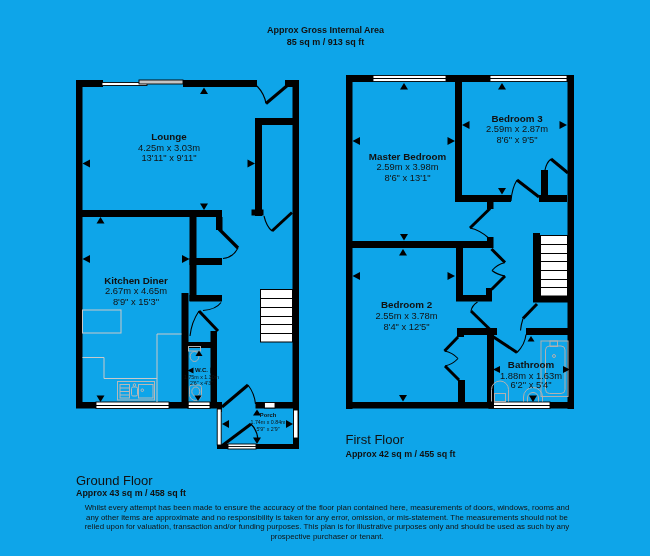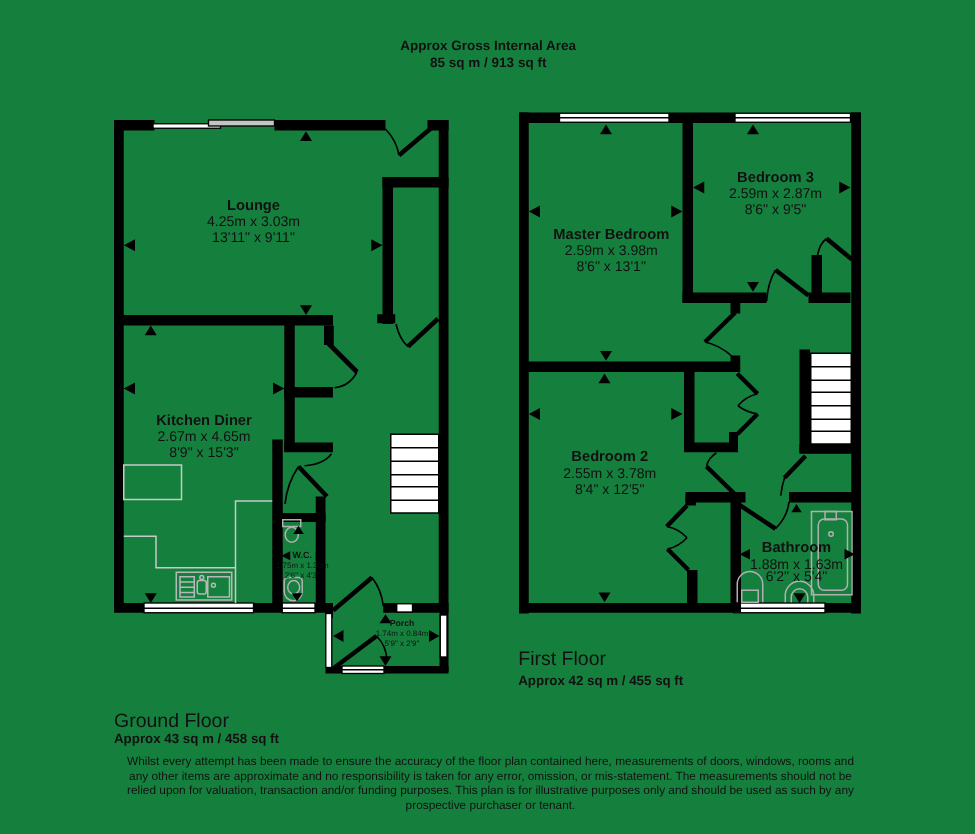--- a/index.html
+++ b/index.html
@@ -1,16 +1,16 @@
 <!DOCTYPE html>
 <html><head>
 <meta charset="utf-8">
 <style>
   html,body{margin:0;padding:0;background:#ffffff;}
-  #page{position:relative;width:650px;height:556px;background:#15803d;overflow:hidden;
+  #page{position:relative;width:650px;height:556px;background:#0ea5e9;overflow:hidden;
         font-family:"Liberation Sans", sans-serif;}
   svg{position:absolute;left:0;top:0;filter:opacity(0.999);}
   text{font-family:"Liberation Sans", sans-serif;fill:#111;fill-opacity:0.999;}
 </style>
 </head>
 <body>
 <div id="page">
 <svg width="650" height="556" viewBox="0 0 650 556">
 
 <rect x="76" y="80" width="6.5" height="328" fill="#000"></rect>

